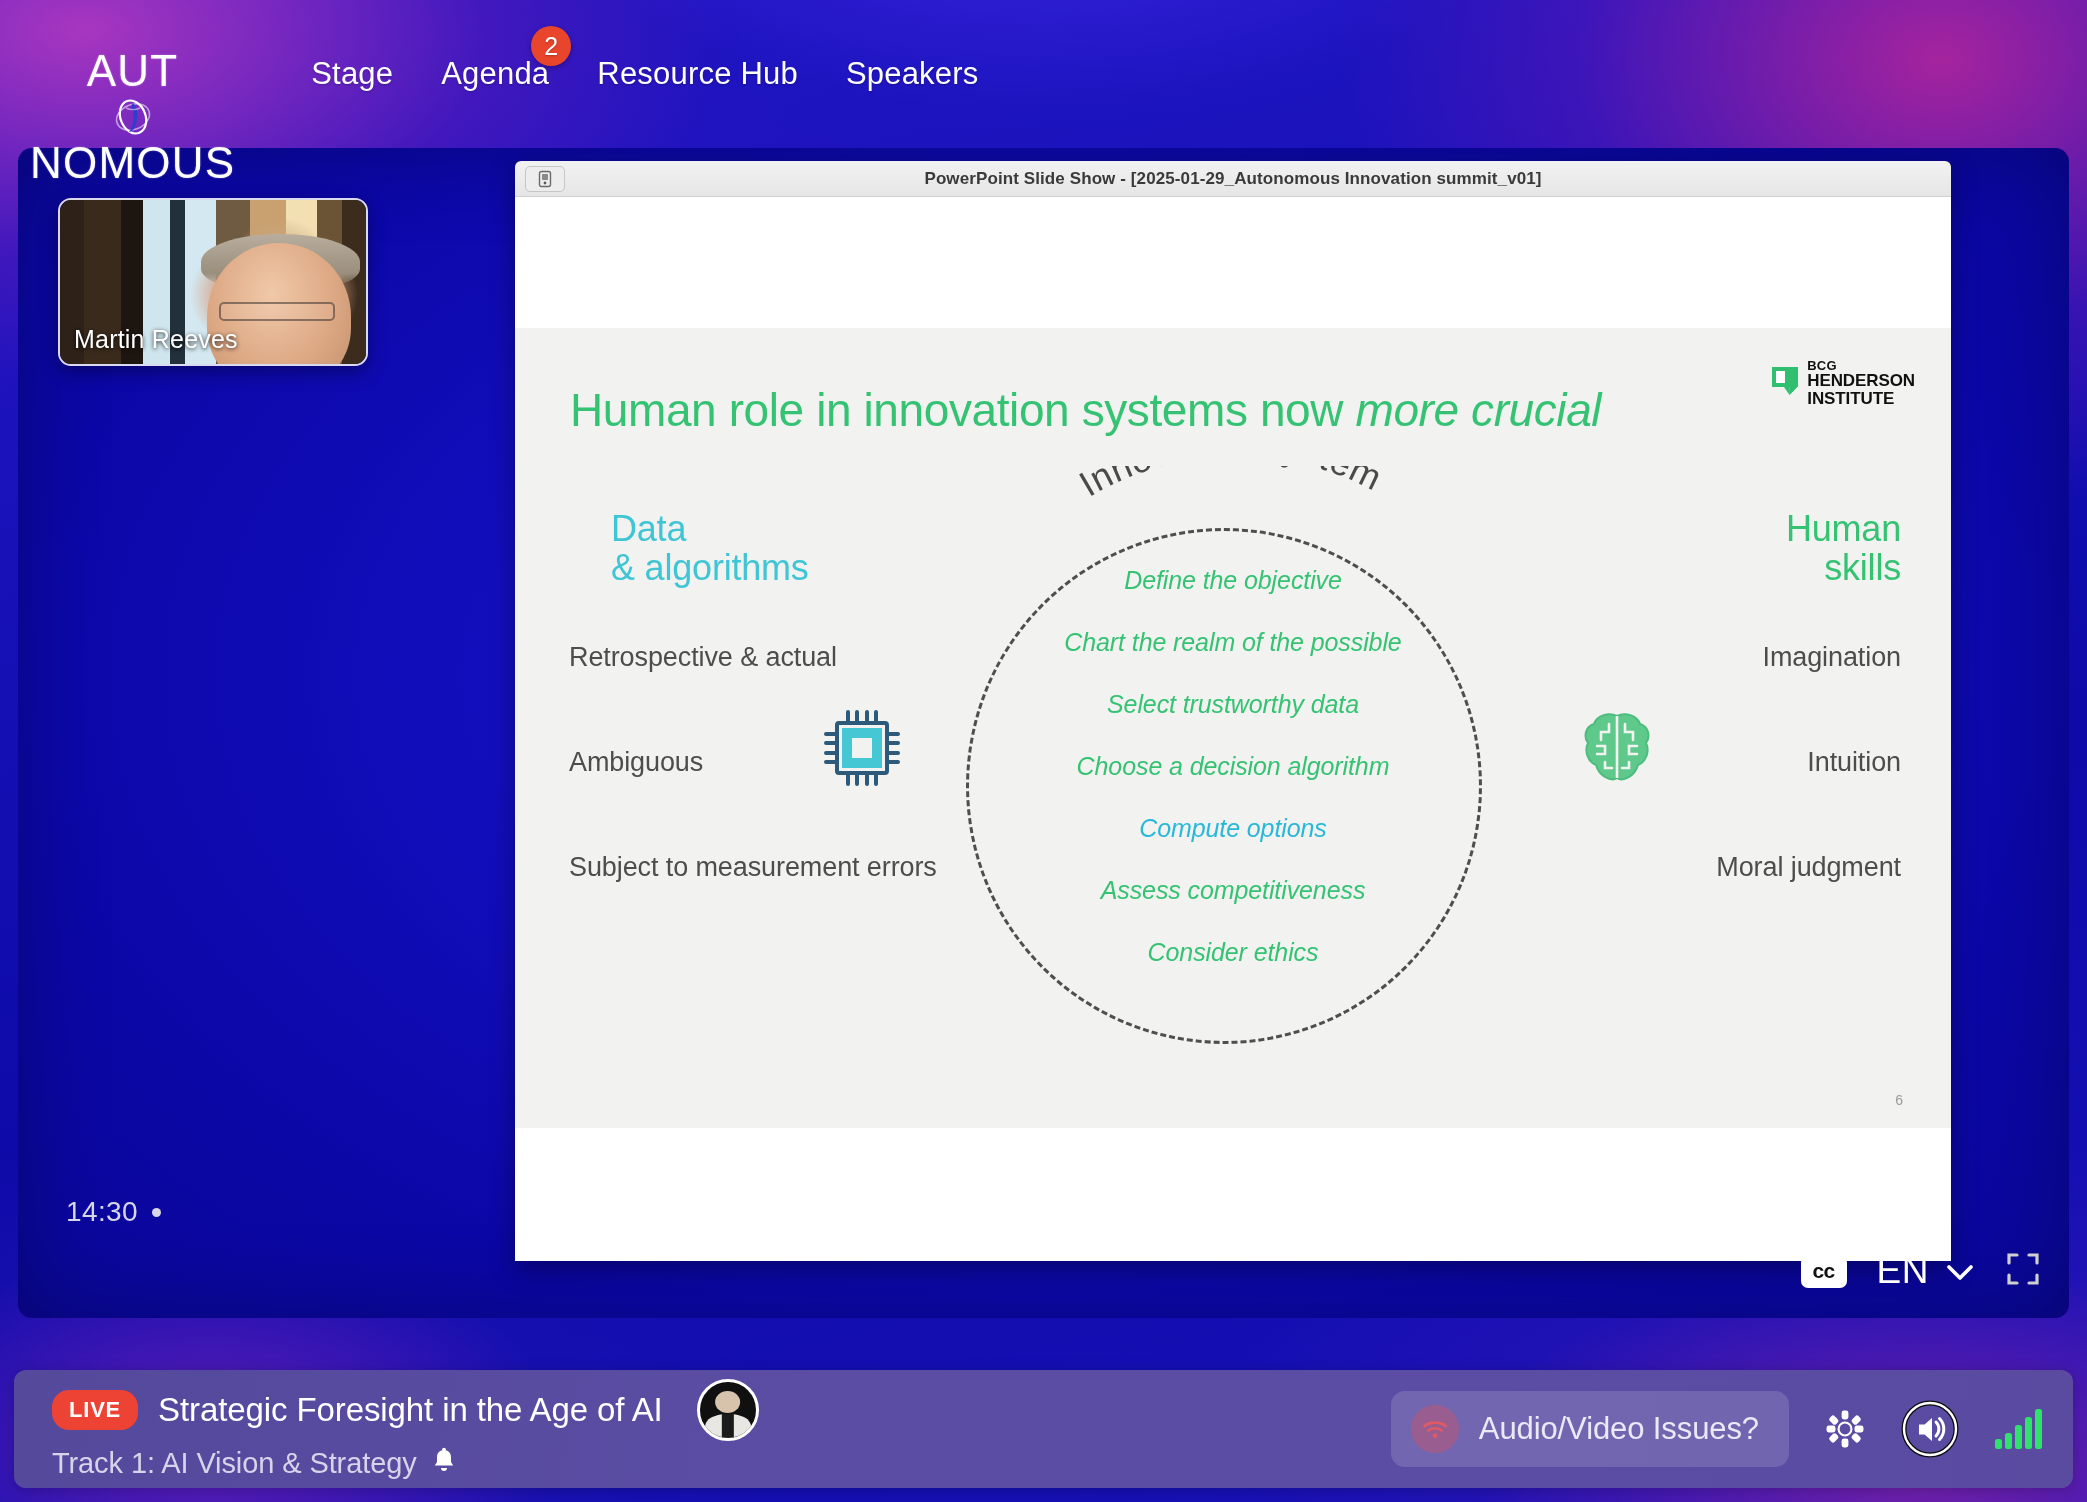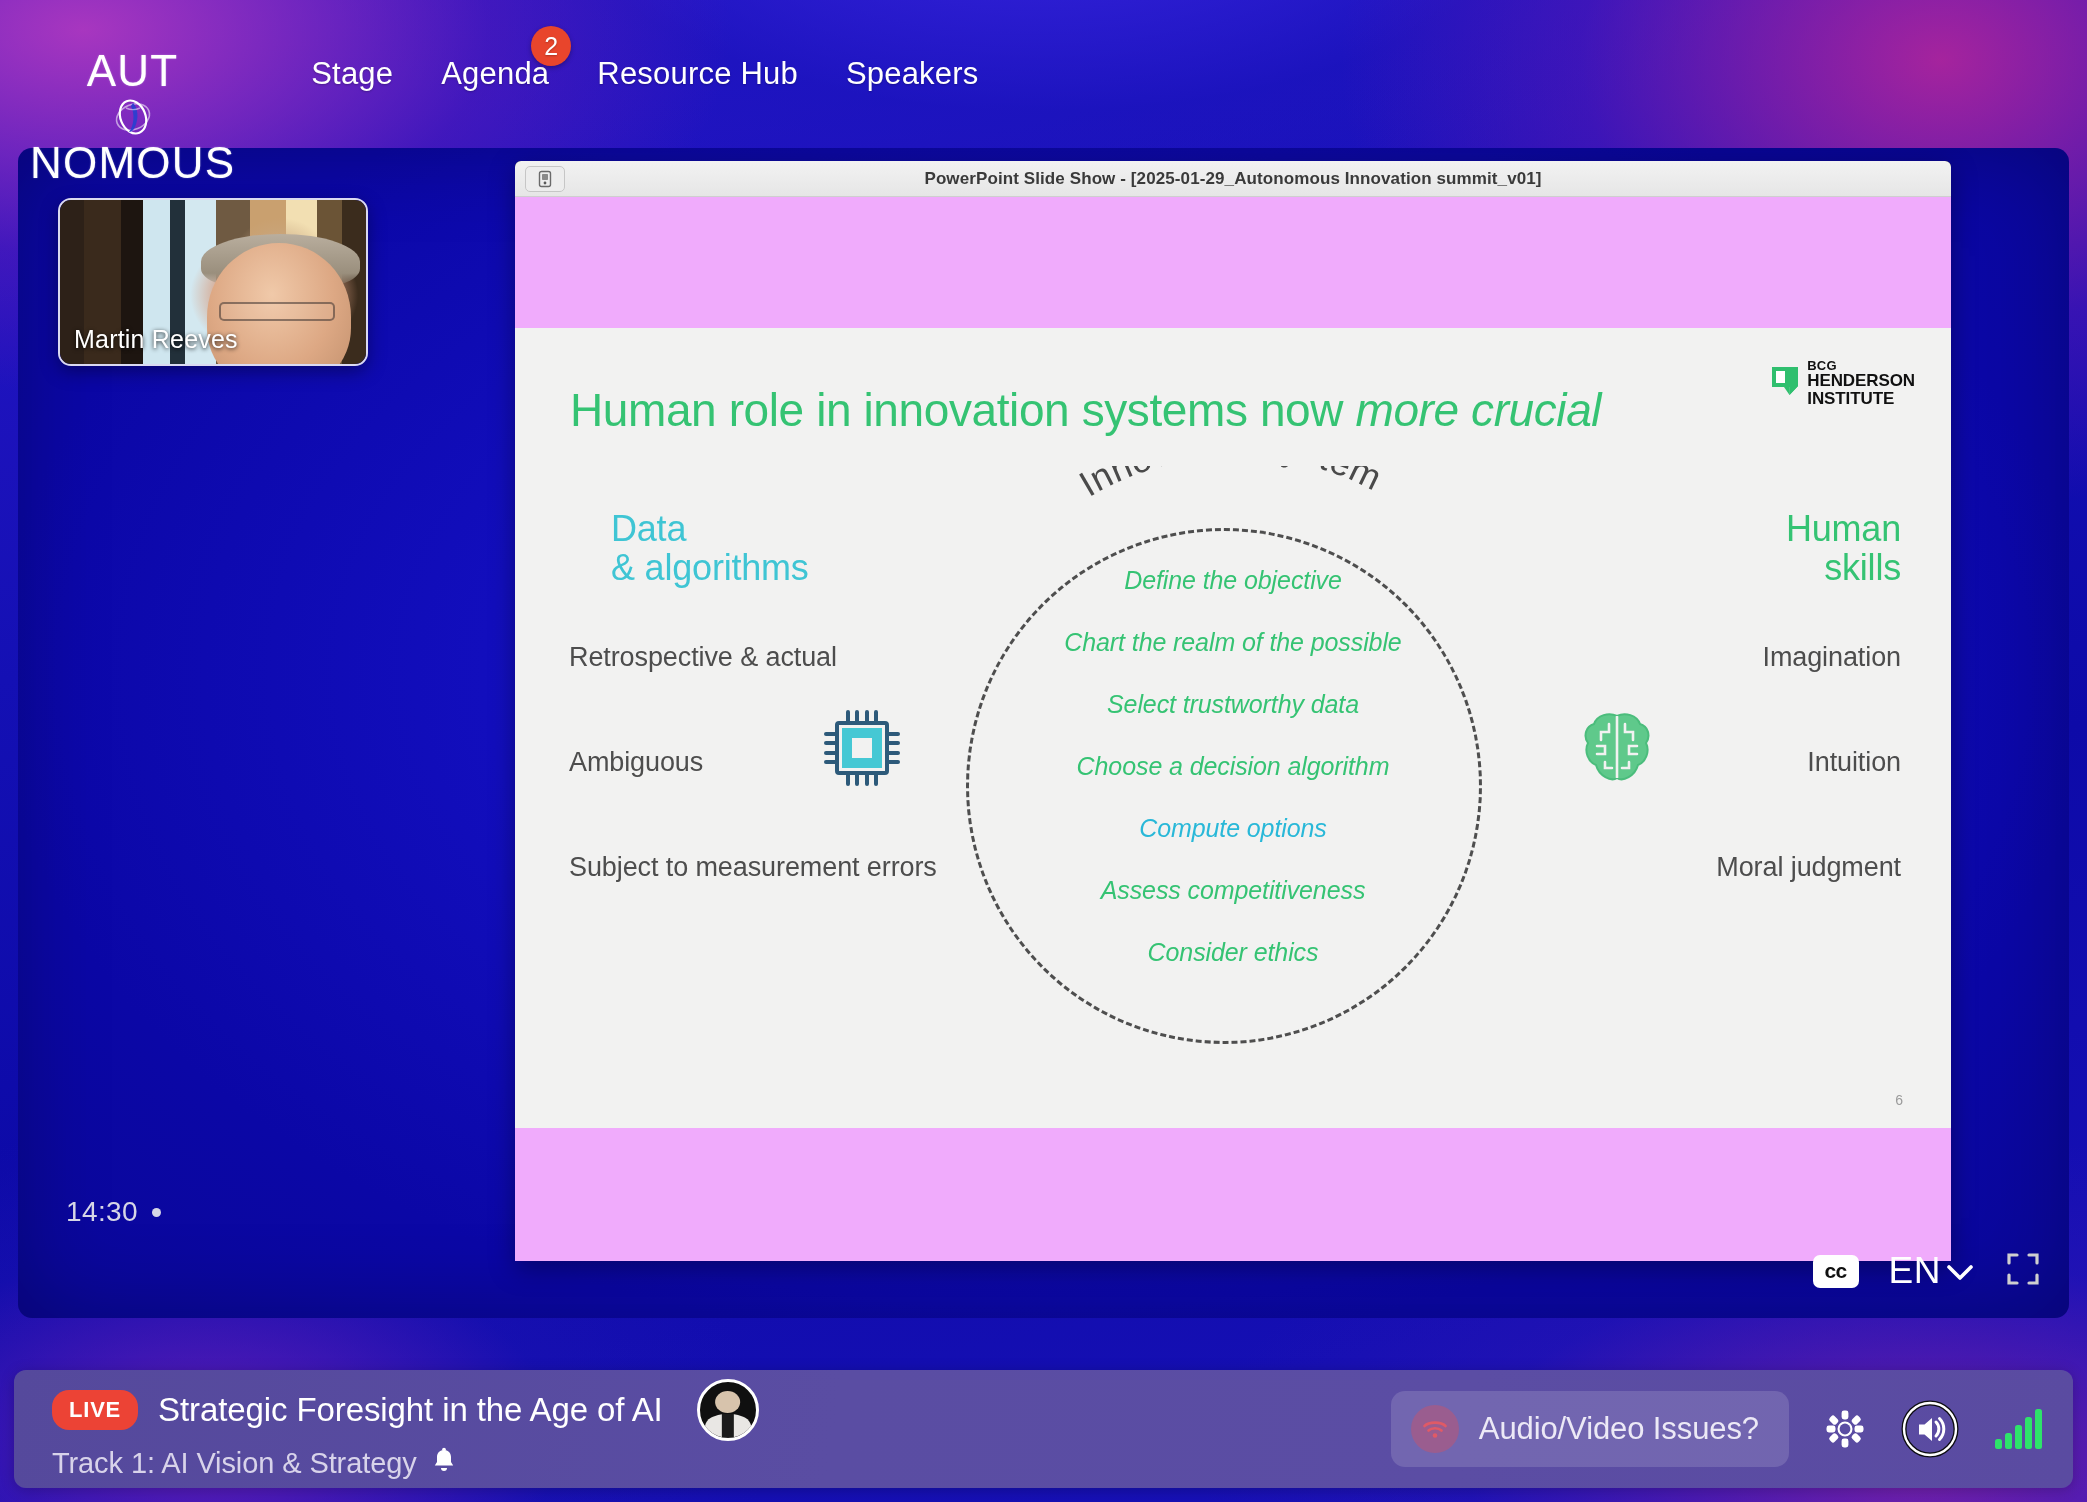--- a/index.html
+++ b/index.html
@@ -220,21 +220,21 @@
   .ppt-leftbtn {
     position: absolute;
     left: 10px; top: 5px;
     width: 40px; height: 26px;
     border: 1px solid #c6c6c6;
     border-radius: 5px;
     background: #ededed;
     display: flex; align-items: center; justify-content: center;
   }
 
-  .ppt-body { position: relative; height: 1064px; background: #f0abfc; }
+  .ppt-body { position: relative; height: 1064px; background: #ffffff; }
 
   .slide {
     position: absolute;
     top: 131px; left: 0;
     width: 1436px;
     height: 800px;
     background: #f2f2f1;
     overflow: hidden;
   }
 
@@ -373,21 +373,21 @@
     align-items: center;
     justify-content: center;
     color: #111;
     font-size: 21px;
     font-weight: 700;
     letter-spacing: -0.5px;
     cursor: pointer;
   }
   .lang-sel {
     display: flex;
-    gap: 4px;
+    gap: 16px;
     color: #ffffff;
     font-size: 37px;
     font-weight: 400;
     letter-spacing: 0.5px;
     cursor: pointer;
   }
   .fullscreen-btn { cursor: pointer; }
 
   
   .bottombar {

